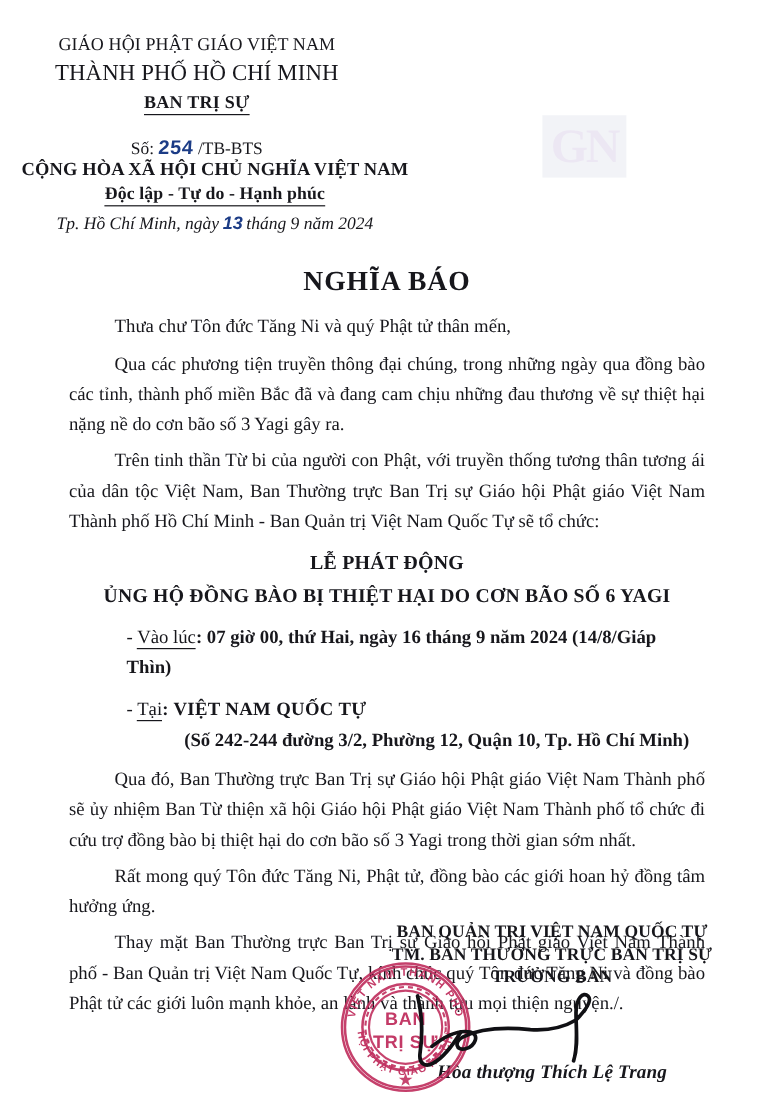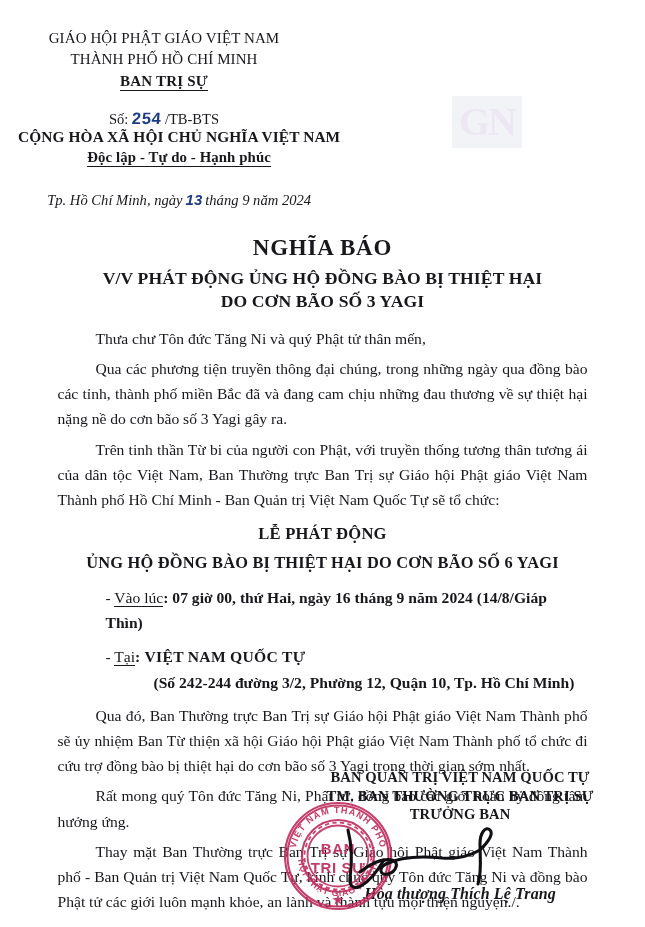--- a/index.html
+++ b/index.html
@@ -39,21 +39,21 @@
     flex: 1;
     text-align: center;
   }
   .org-line {
     font-size: 15.2px;
     letter-spacing: .1px;
     line-height: 1.42;
     white-space: nowrap;
   }
   .org-line-1 { font-size: 15px; }
-  .org-line-2 { font-size: 15px; }
+  .org-line-2 { font-size: 19px; }
   .ban-tri-su {
     font-weight: bold;
     font-size: 15px;
     margin-top: 2px;
     display: inline-block;
     border-bottom: 1.3px solid #17171c;
     padding-bottom: 0px;
     letter-spacing: .2px;
   }
   .doc-no {
@@ -79,21 +79,21 @@
   }
   .motto {
     font-weight: bold;
     font-size: 14.8px;
     margin-top: 3px;
     display: inline-block;
     border-bottom: 1.3px solid #17171c;
     letter-spacing: .1px;
   }
   .place-date {
-    margin-top: 24px;
+    margin-top: 6px;
     font-style: italic;
     font-size: 14.6px;
     white-space: nowrap;
     position: relative;
     z-index: 2;
   }
   .place-date .day {
     font-family: "Liberation Sans", sans-serif;
     font-style: italic;
     font-weight: bold;
@@ -266,24 +266,20 @@
         <span>năm 2024</span>
       </div>
     </div>
 
   </div>
 
   <div class="watermark">GN</div>
 
   <div class="title-block">
     <div class="title-main">NGHĨA BÁO</div>
-    <div class="title-sub">
-      <span>V/V PHÁT ĐỘNG ỦNG HỘ ĐỒNG BÀO BỊ THIỆT HẠI</span>
-      <span class="l2">DO CƠN BÃO SỐ 3 YAGI</span>
-    </div>
   </div>
 
   <div class="body">
 
     <p class="para">Thưa chư Tôn đức Tăng Ni và quý Phật tử thân mến,</p>
 
     <p class="para">Qua các phương tiện truyền thông đại chúng, trong những ngày qua đồng bào các tỉnh, thành phố miền Bắc đã và đang cam chịu những đau thương về sự thiệt hại nặng nề do cơn bão số 3 Yagi gây ra.</p>
 
     <p class="para">Trên tinh thần Từ bi của người con Phật, với truyền thống tương thân tương ái của dân tộc Việt Nam, Ban Thường trực Ban Trị sự Giáo hội Phật giáo Việt Nam Thành phố Hồ Chí Minh - Ban Quản trị Việt Nam Quốc Tự sẽ tổ chức:</p>
 

